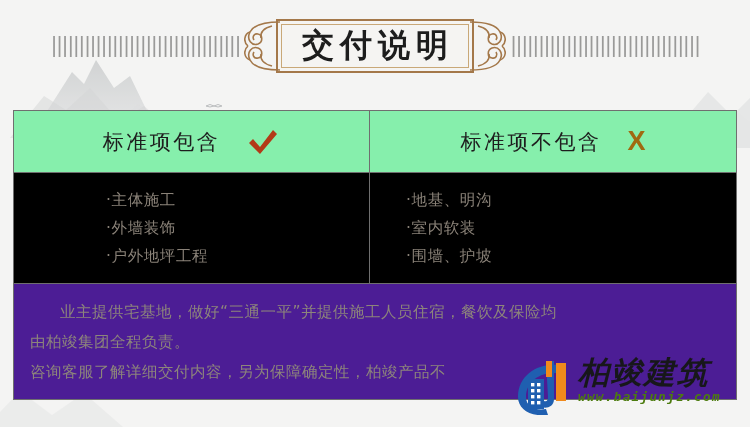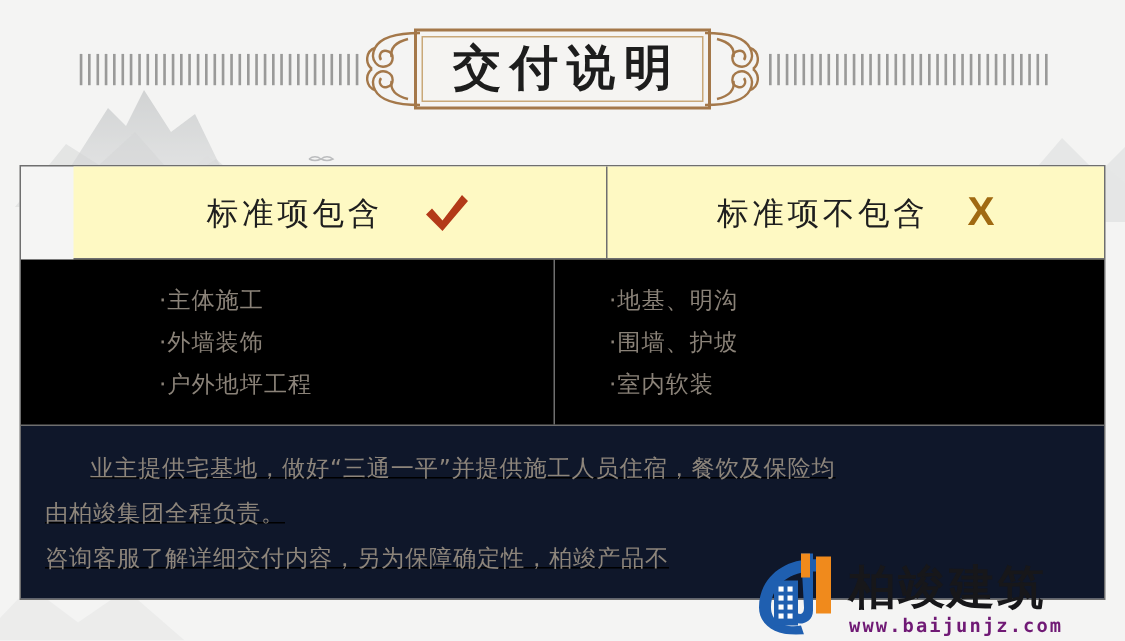--- a/index.html
+++ b/index.html
@@ -134,24 +134,23 @@
     top: 110px;
     width: 724px;
     border: 1px solid #6f6f6f;
     box-sizing: border-box;
     background: #f5f5f4;
   }
   .trow {
     display: flex;
   }
   .trow.header {
-    background: #fef9c3;
+    background: #86efac;
     border-bottom: 1px solid #6f6f6f;
     height: 61px;
-    margin-left: 35px;
   }
   .trow.body {
     background: #000000;
     border-bottom: 1px solid #6f6f6f;
     height: 110px;
   }
   .cell-left {
     flex: 0 0 356px;
     box-sizing: border-box;
     border-right: 1px solid #6f6f6f;
@@ -212,46 +211,46 @@
     font-size: 15.5px;
     color: #8a8278;
     letter-spacing: .6px;
     white-space: nowrap;
     line-height: 1.55;
   }
 
   
   .note {
     position: relative;
-    background: #0f172a;
+    background: #4c1d95;
     padding: 14px 16px 10px 16px;
     box-sizing: border-box;
     min-height: 115px;
-    text-decoration: underline;
   }
   .note-line {
     font-size: 15.5px;
     color: #8d857b;
     letter-spacing: .5px;
     line-height: 1.92;
     white-space: nowrap;
   }
   .note-line.first { text-indent: 30px; }
 
   
   .logo {
     position: absolute;
-    right: 18px;
+    right: 6px;
     bottom: 4px;
     width: 232px;
     height: 66px;
     display: flex;
-    align-items: flex-end;
+    align-items: flex-start;
     gap: 4px;
     pointer-events: none;
+    font-style: italic;
   }
   .logo-mark {
     width: 62px;
     height: 58px;
     flex: 0 0 auto;
   }
   .logo-text {
     display: flex;
     flex-direction: column;
     justify-content: center;
@@ -261,21 +260,21 @@
     font-size: 31px;
     font-weight: 700;
     color: #17171a;
     letter-spacing: 2px;
     font-family: "DejaVu Sans", "Liberation Sans", sans-serif;
   }
   .logo-url {
     margin-top: 3px;
     font-size: 12.5px;
     font-weight: 700;
-    color: #701a75;
+    color: #4d7c0f;
     letter-spacing: 1.4px;
     font-family: "DejaVu Sans Mono", "Liberation Mono", monospace;
   }
 </style>
 </head>
 <body>
 
 <div id="page">
 
   <div class="bg-layer">
@@ -361,22 +360,22 @@
             <div class="list-item">·主体施工</div>
             <div class="list-item">·外墙装饰</div>
             <div class="list-item">·户外地坪工程</div>
           </div>
         </div>
       </div>
       <div class="cell-right">
         <div class="list-wrap right-wrap">
           <div class="list-col">
             <div class="list-item">·地基、明沟</div>
+            <div class="list-item">·室内软装</div>
             <div class="list-item">·围墙、护坡</div>
-            <div class="list-item">·室内软装</div>
           </div>
           <div class="list-col">
           </div>
         </div>
       </div>
     </div>
 
     <div class="note">
       <div class="note-line first">业主提供宅基地，做好“三通一平”并提供施工人员住宿，餐饮及保险均</div>
       <div class="note-line">由柏竣集团全程负责。</div>

